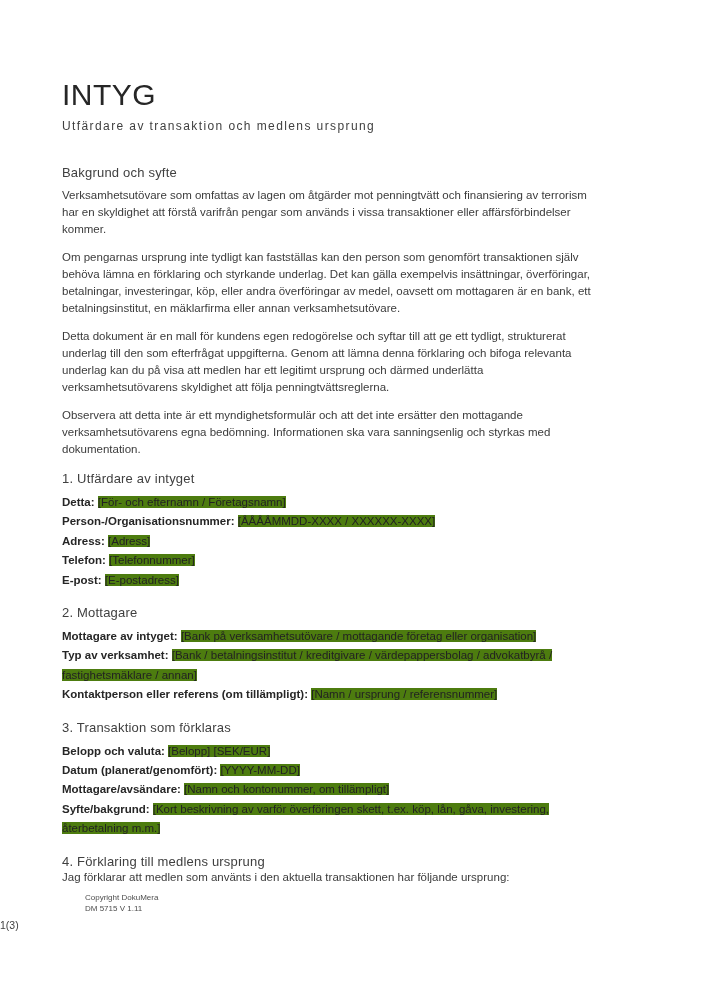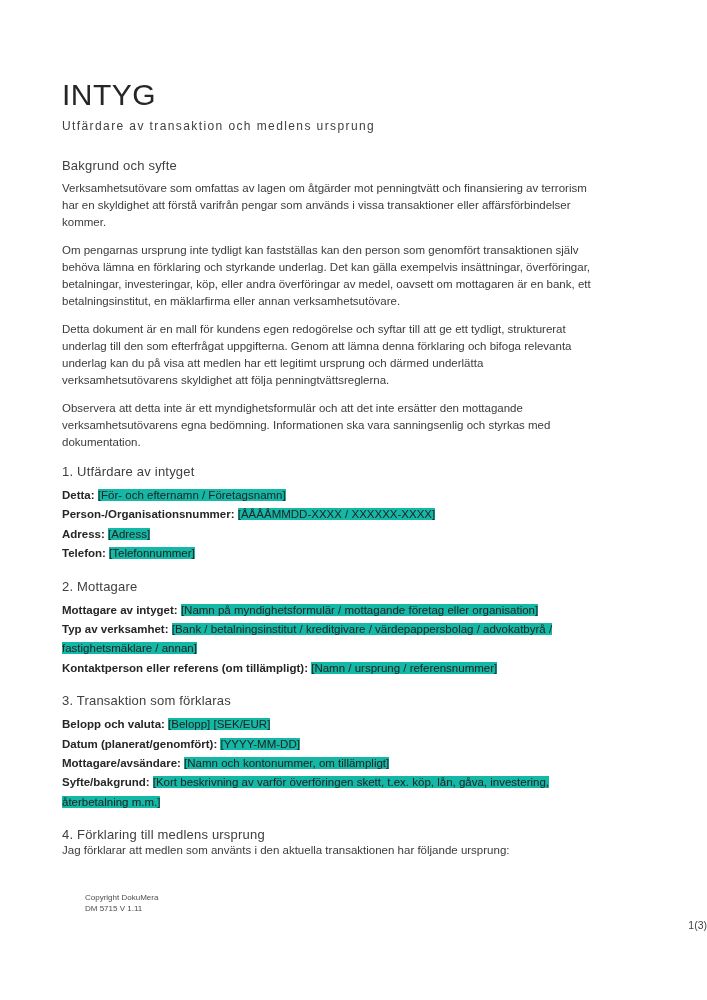--- a/index.html
+++ b/index.html
@@ -30,21 +30,21 @@
     font-weight: 400;
     color: #3f3f3f;
     letter-spacing: 1.4px;
   }
   .section-heading {
     font-size: 13px;
     font-weight: 400;
     color: #404040;
     letter-spacing: 0.2px;
   }
-  #bakgrund-heading { margin-top: 25px; }
+  #bakgrund-heading { margin-top: 32px; }
   .para {
     margin-top: 7px;
     font-size: 11.5px;
     line-height: 17px;
     color: #3b3b3b;
     max-width: 540px;
   }
   .para + .para { margin-top: 11px; }
   .fields {
     margin-top: 7px;
@@ -53,36 +53,36 @@
   .field-row {
     font-size: 11.5px;
     line-height: 19.4px;
     color: #3b3b3b;
   }
   .field-label {
     font-weight: 700;
     color: #262626;
   }
   .hl {
-    background: #14b8a6;
+    background: #4d7c0f;
     color: #222222;
   }
   .sec { margin-top: 15px; }
   #sec1 { margin-top: 13px; }
   .intro {
     font-size: 11.5px;
     line-height: 17px;
     max-width: 540px;
   }
   .page-number {
     position: absolute;
     top: 919px;
     left: 0;
     width: 707px;
-    text-align: right;
+    text-align: left;
     font-size: 10.5px;
     color: #3f3f3f;
   }
   .footer-copy {
     position: absolute;
     top: 893px;
     left: 85px;
     font-size: 8px;
     line-height: 10.5px;
     color: #4d4d4d;
@@ -114,29 +114,33 @@
         <span class="hl">[ÅÅÅÅMMDD-XXXX / XXXXXX-XXXX]</span>
       </div>
       <div class="field-row">
         <span class="field-label">Adress:</span>
         <span class="hl">[Adress]</span>
       </div>
       <div class="field-row">
         <span class="field-label">Telefon:</span>
         <span class="hl">[Telefonnummer]</span>
       </div>
+      <div class="field-row">
+        <span class="field-label">E-post:</span>
+        <span class="hl">[E-postadress]</span>
+      </div>
     </div>
   </div>
 
   <div class="sec">
     <div class="section-heading">2. Mottagare</div>
     <div class="fields">
       <div class="field-row">
         <span class="field-label">Mottagare av intyget:</span>
-        <span class="hl">[Namn på myndighetsformulär / mottagande företag eller organisation]</span>
+        <span class="hl">[Bank på verksamhetsutövare / mottagande företag eller organisation]</span>
       </div>
       <div class="field-row">
         <span class="field-label">Typ av verksamhet:</span>
         <span class="hl">[Bank / betalningsinstitut / kreditgivare / värdepappersbolag / advokatbyrå / fastighetsmäklare / annan]</span>
       </div>
       <div class="field-row">
         <span class="field-label">Kontaktperson eller referens (om tillämpligt):</span>
         <span class="hl">[Namn / ursprung / referensnummer]</span>
       </div>
     </div>

